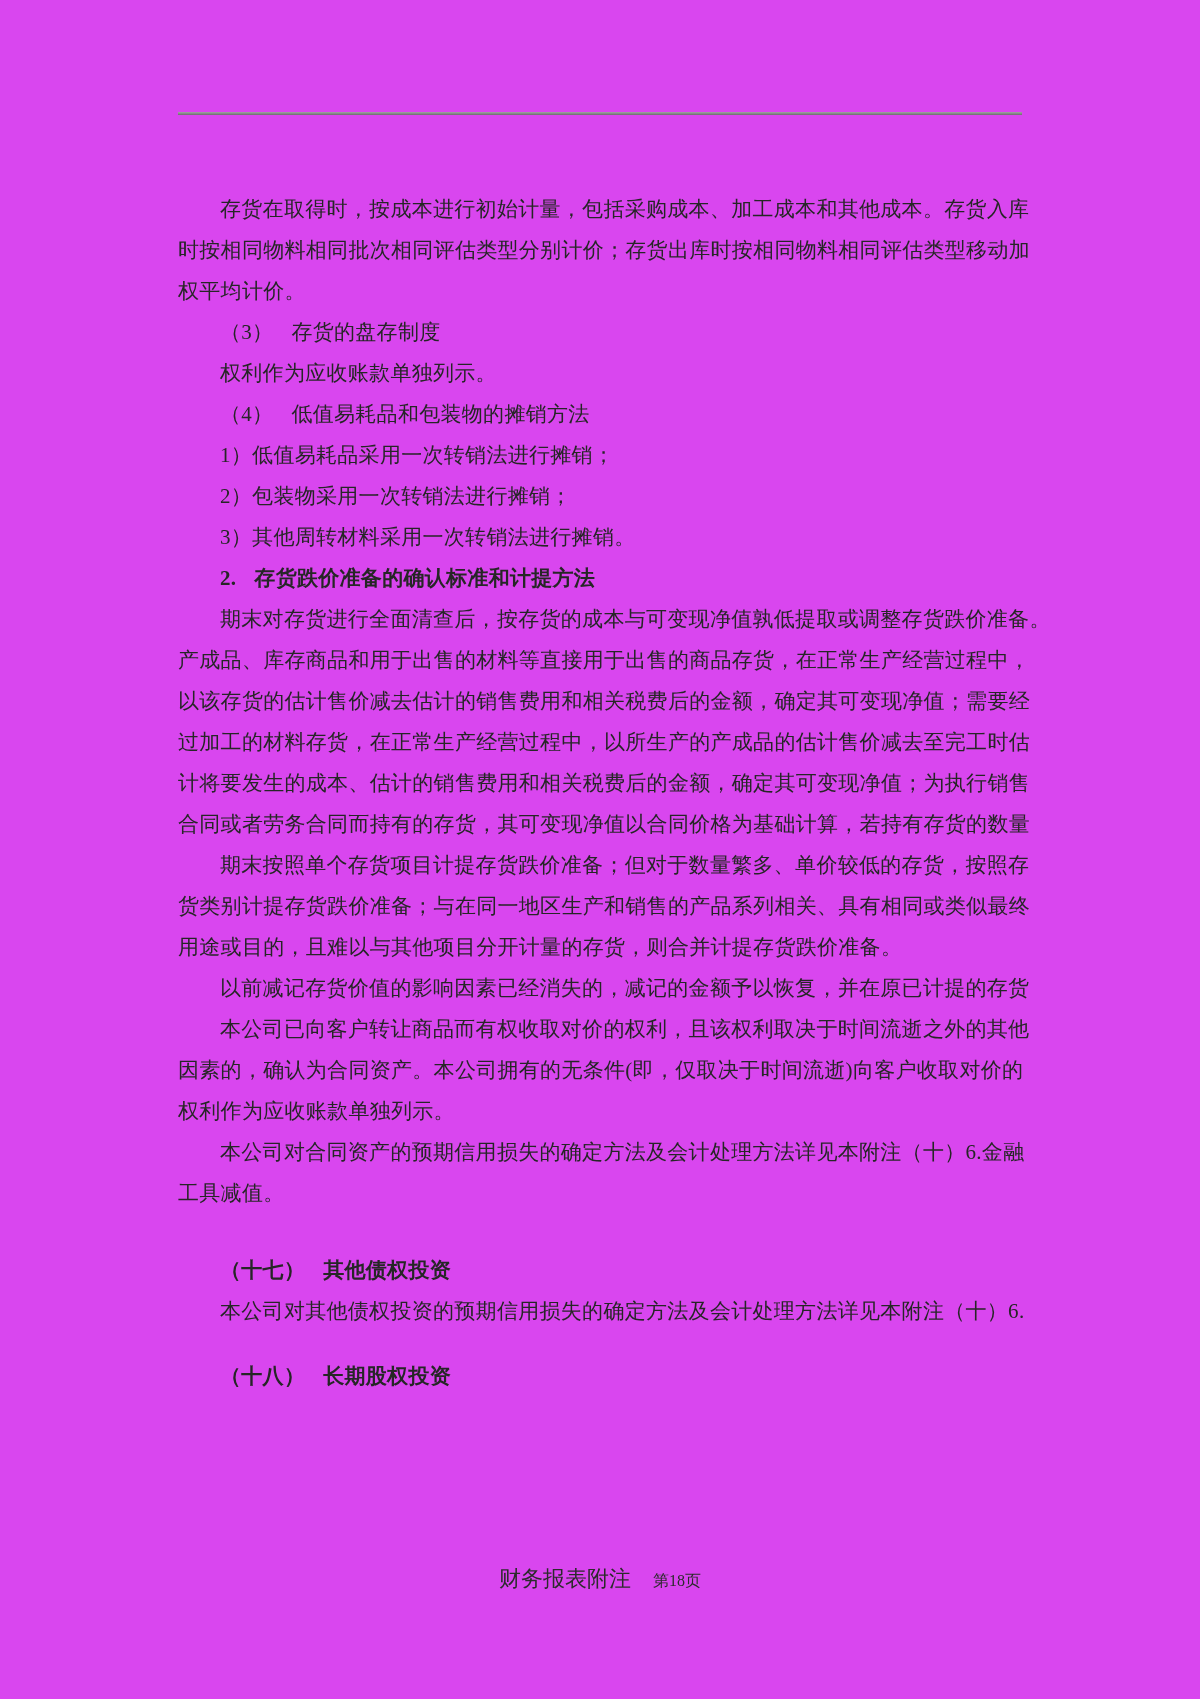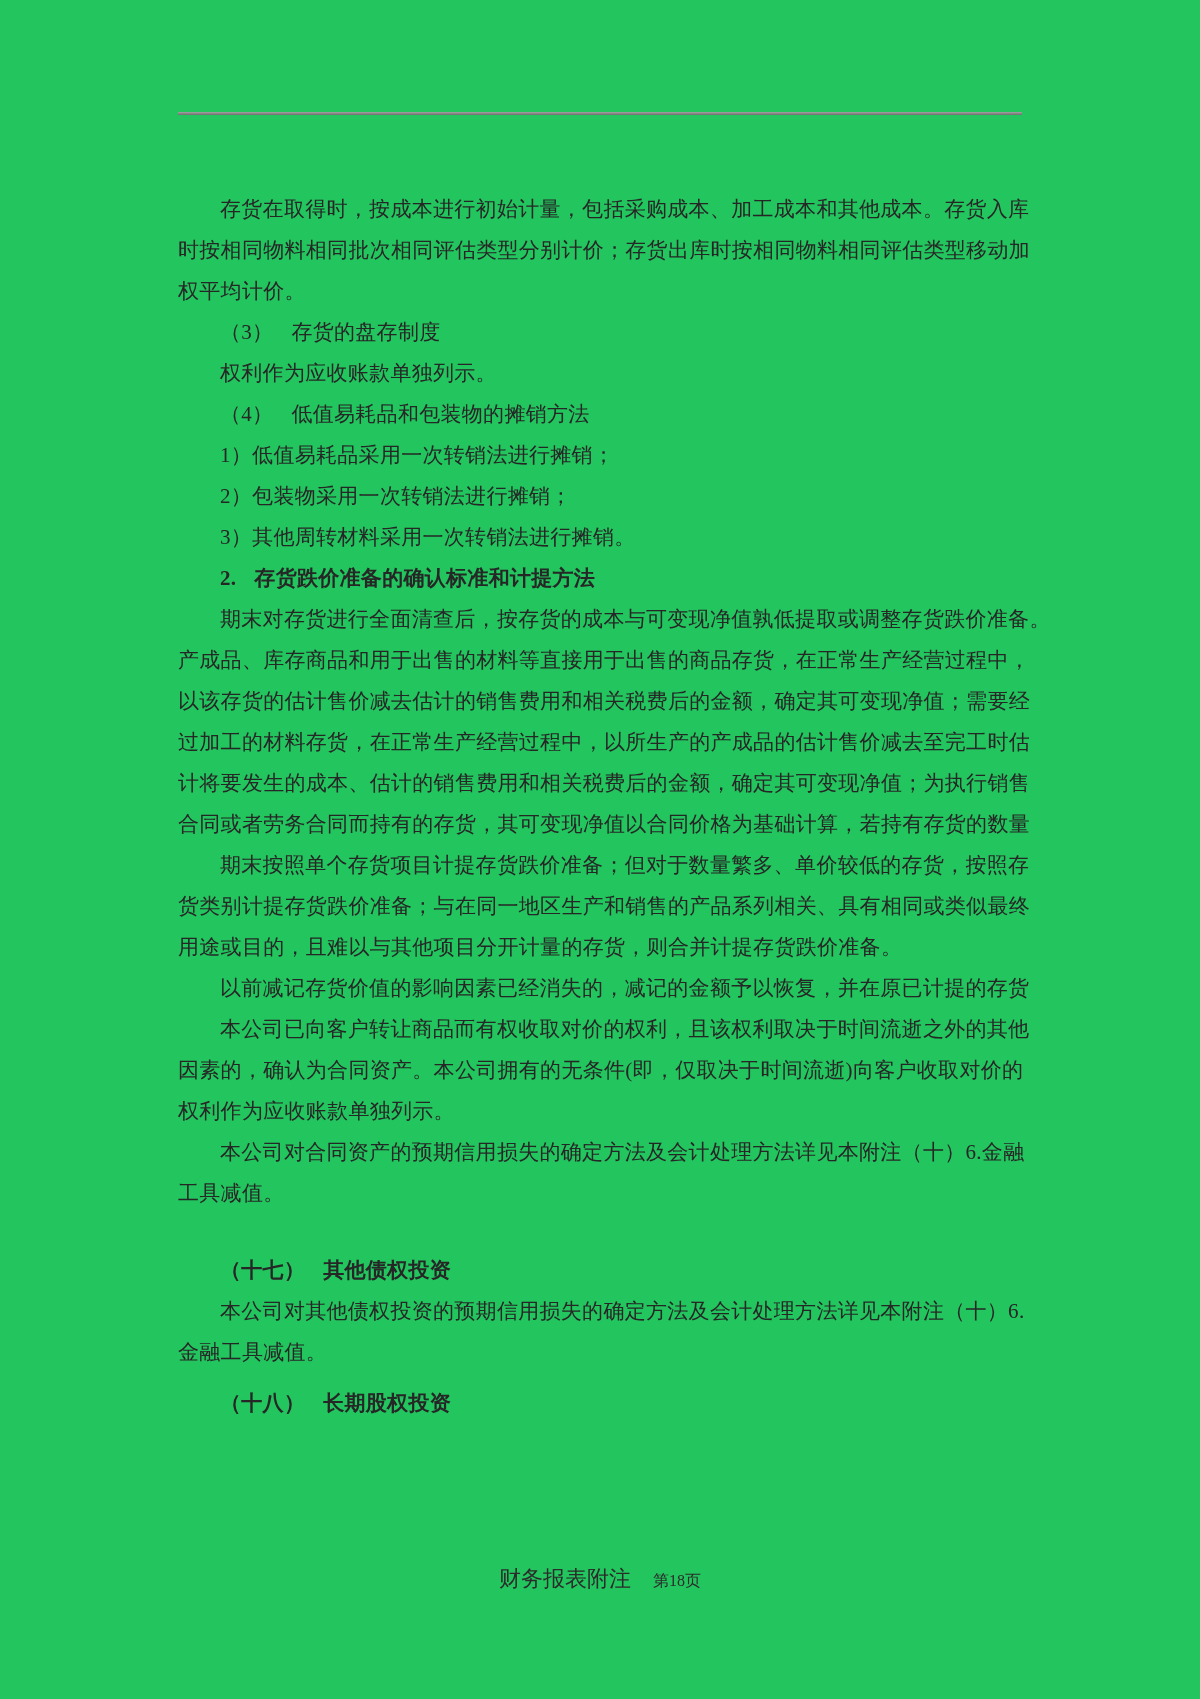--- a/index.html
+++ b/index.html
@@ -1,20 +1,20 @@
 <!DOCTYPE html>
 <html><head>
 <meta charset="utf-8">
 <title>财务报表附注</title>
 <style>
   html,body{margin:0;padding:0;background:#ffffff;}
   .page{
     position:relative;
     width:1200px;height:1699px;
-    background:#22c55e;
+    background:#d946ef;
     overflow:hidden;
     font-family:"Liberation Serif","DejaVu Serif",serif;
     color:#262626;
   }
   .rule{
     margin:112px 178px 0 178px;
     height:3px;
     background:linear-gradient(to bottom,#a3a3a3,#6e6e6e);
   }
   .body{margin:0 178px;}
@@ -24,21 +24,21 @@
     line-height:41px;
     white-space:nowrap;
     letter-spacing:0.3px;
   }
   .ind{text-indent:42px;}
   .first{margin-top:74px;}
   .b{font-weight:bold;}
   .ht{margin-left:18px;text-align:right;}
   .g16{margin-top:20px;}
   .g17{margin-top:36px;}
-  .g18{margin-top:10px;}
+  .g18{margin-top:24px;}
   .footer{
     position:absolute;
     left:0;top:1564px;width:100%;
     text-align:center;
     line-height:30px;
   }
   .f-title{font-size:22px;color:#2b2b2b;}
   .f-page{font-size:16px;margin-left:22px;color:#2b2b2b;}
 </style>
 </head>
@@ -83,21 +83,20 @@
     <p class="ln ind">本公司已向客户转让商品而有权收取对价的权利，且该权利取决于时间流逝之外的其他</p>
     <p class="ln">因素的，确认为合同资产。本公司拥有的无条件(即，仅取决于时间流逝)向客户收取对价的</p>
     <p class="ln">权利作为应收账款单独列示。</p>
 
     <p class="ln ind">本公司对合同资产的预期信用损失的确定方法及会计处理方法详见本附注（十）6.金融</p>
     <p class="ln">工具减值。</p>
 
     <p class="ln ind b g17"><span>（十七）</span><span class="ht">其他债权投资</span></p>
 
     <p class="ln ind">本公司对其他债权投资的预期信用损失的确定方法及会计处理方法详见本附注（十）6.</p>
-    <p class="ln">金融工具减值。</p>
 
     <p class="ln ind b g18"><span>（十八）</span><span class="ht">长期股权投资</span></p>
 
   </section>
 
   <div class="footer">
     <span class="f-title">财务报表附注</span><span class="f-page">第18页</span>
   </div>
 
 </main>

